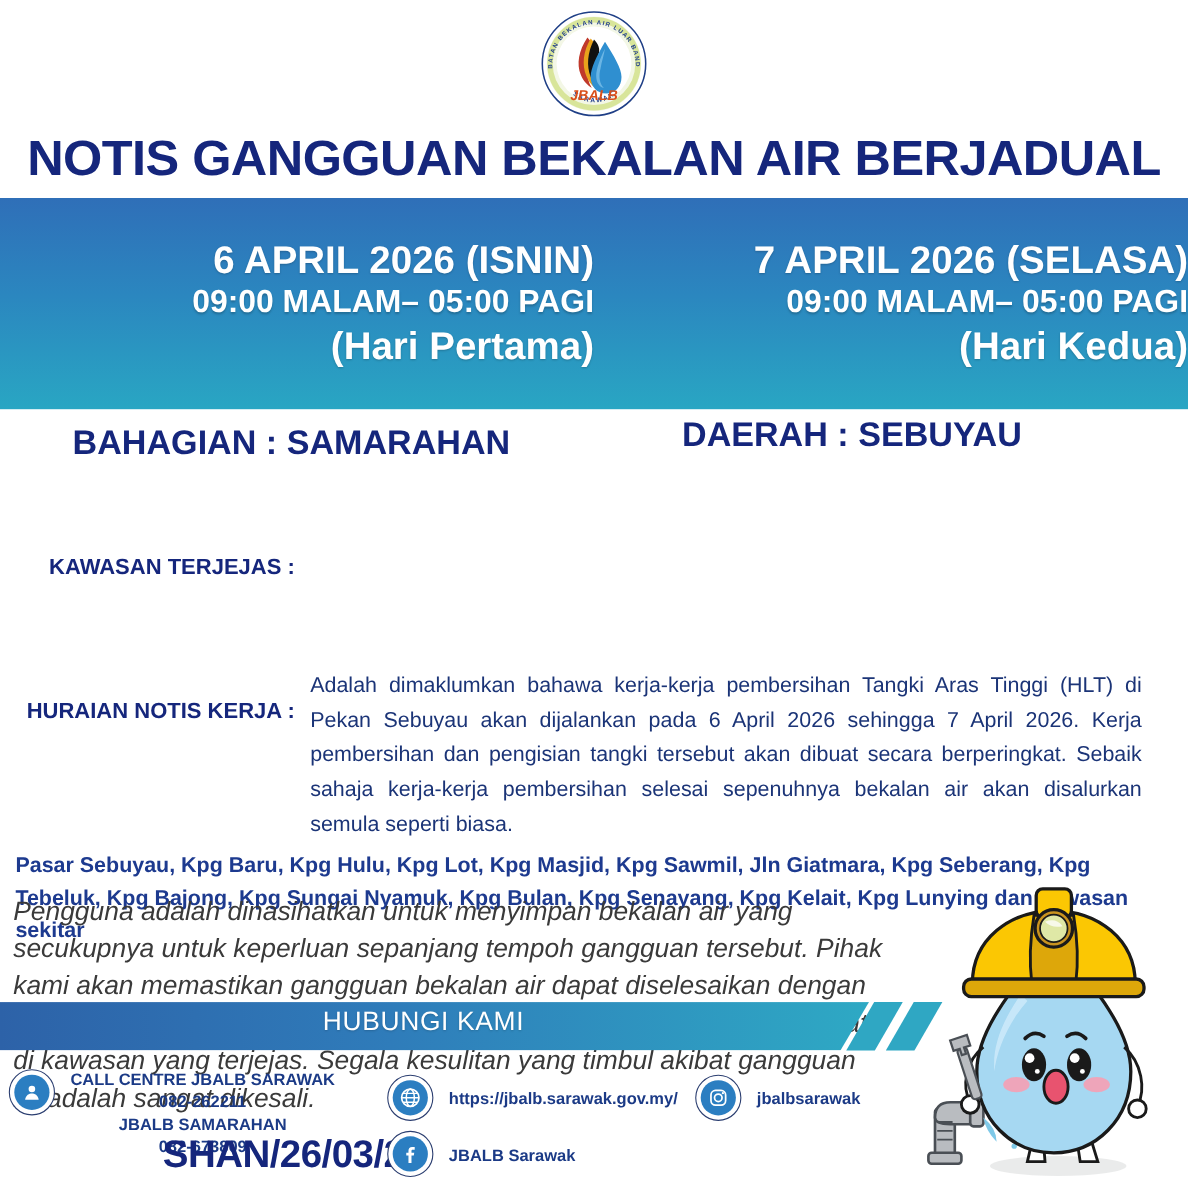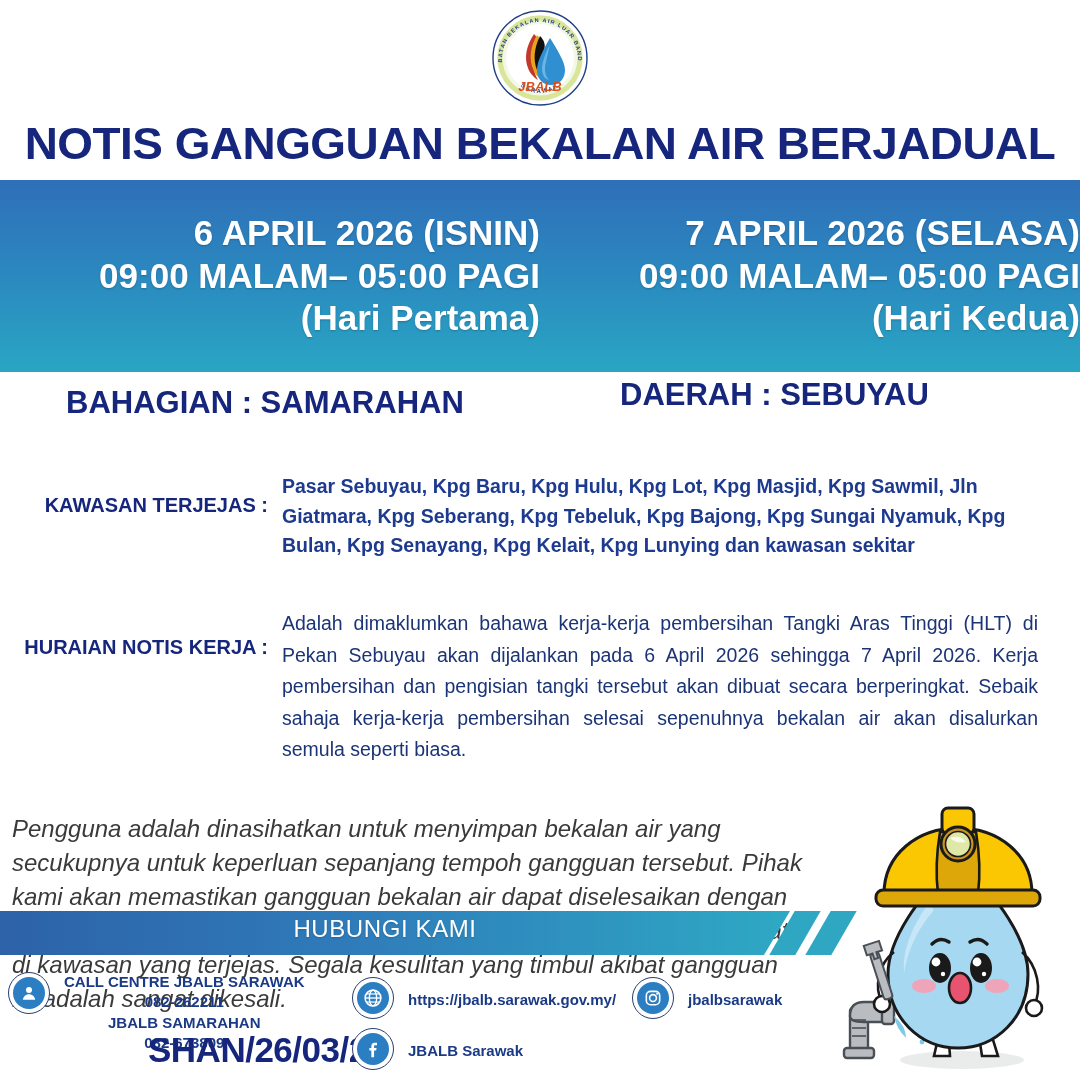--- a/index.html
+++ b/index.html
@@ -34,21 +34,21 @@
     position:absolute;left:0;top:180px;width:1080px;height:192px;
     background:linear-gradient(180deg,#2f6fb8 0%,#2b86bf 45%,#29a6c3 100%);
     display:flex;
   }
   .band-col{
     flex:1;display:flex;flex-direction:column;align-items:flex-end;justify-content:center;
     color:#ffffff;font-weight:bold;line-height:1.22;
     text-shadow:0 1px 2px rgba(0,0,0,.22);
   }
   .band-col .l1{font-size:35px;}
-  .band-col .l2{font-size:35px;}
+  .band-col .l2{font-size:29px;}
   .band-col .l3{font-size:35px;font-weight:bold;}
 
   
   .divrow{position:absolute;left:0;top:385px;width:978px;height:42px;}
   .divrow .bahagian{
     position:absolute;left:66px;top:0;color:#15267c;font-weight:bold;font-size:31px;
     transform:scaleX(1.0);
   }
   .divrow .daerah{
     position:absolute;left:620px;top:-8px;color:#15267c;font-weight:bold;font-size:31px;
@@ -57,21 +57,21 @@
   
   .row{position:absolute;left:0;width:1080px;display:flex;}
   .row .label{
     width:268px;text-align:right;color:#15267c;font-weight:bold;font-size:20px;
     padding-right:0;flex:0 0 268px;
   }
   .row .value{
     flex:1;padding-left:14px;padding-right:32px;
     color:#1d3a8f;font-weight:bold;font-size:19.5px;line-height:1.52;
   }
-  #row-areas{top:472px;}
+  #row-areas{top:483px;flex-direction:column;}
   #row-areas .label{padding-top:22px;}
   #row-desc{top:608px;}
   #row-desc .label{padding-top:28px;}
   #row-desc .value{
     font-weight:normal;color:#1b3477;text-align:justify;font-size:19.5px;line-height:1.62;
     padding-right:42px;
   }
 
   
   .advisory{

